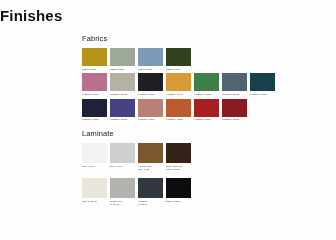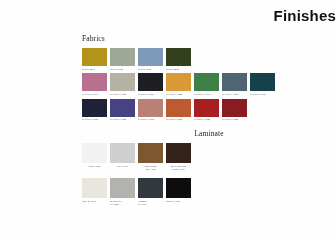--- a/index.html
+++ b/index.html
@@ -14,34 +14,33 @@
     overflow: hidden;
     position: relative;
   }
   .page {
     width: 336px;
     height: 235px;
     position: relative;
     background: #fffefe;
   }
   .page-title {
-    text-align: right;
+    text-align: left;
     font-size: 15px;
     font-weight: bold;
     color: #111111;
     letter-spacing: 0.2px;
     margin: 0;
     padding-top: 8px;
     line-height: 16px;
   }
   .sections {
     padding-left: 82px;
     padding-top: 10px;
     box-sizing: border-box;
-    font-family: Liberation Serif, serif;
   }
   .section {
     margin-bottom: 2px;
   }
   .section-title {
     font-size: 7.5px;
     color: #1a1a1a;
     font-weight: normal;
     margin: 0 0 5px 0;
     line-height: 9px;
@@ -68,21 +67,21 @@
     font-size: 2.1px;
     line-height: 2.8px;
     color: #3a3a3a;
     margin-top: 1.6px;
     word-break: break-word;
     white-space: pre-line;
     letter-spacing: 0.02px;
     transform-origin: left top;
   }
   .section-fabrics { margin-bottom: 6px; }
-  .section-laminate { margin-top: 8px; margin-bottom: 6px; text-align: center; }
+  .section-laminate { margin-top: 8px; margin-bottom: 6px; }
   .section-metal { margin-top: 8px; }
   .laminate-chip { height: 20px; }
   .metal-chip { height: 20px; }
 </style>
 </head>
 <body>
 
 <div class="page">
 
   <h1 class="page-title">Finishes</h1>

